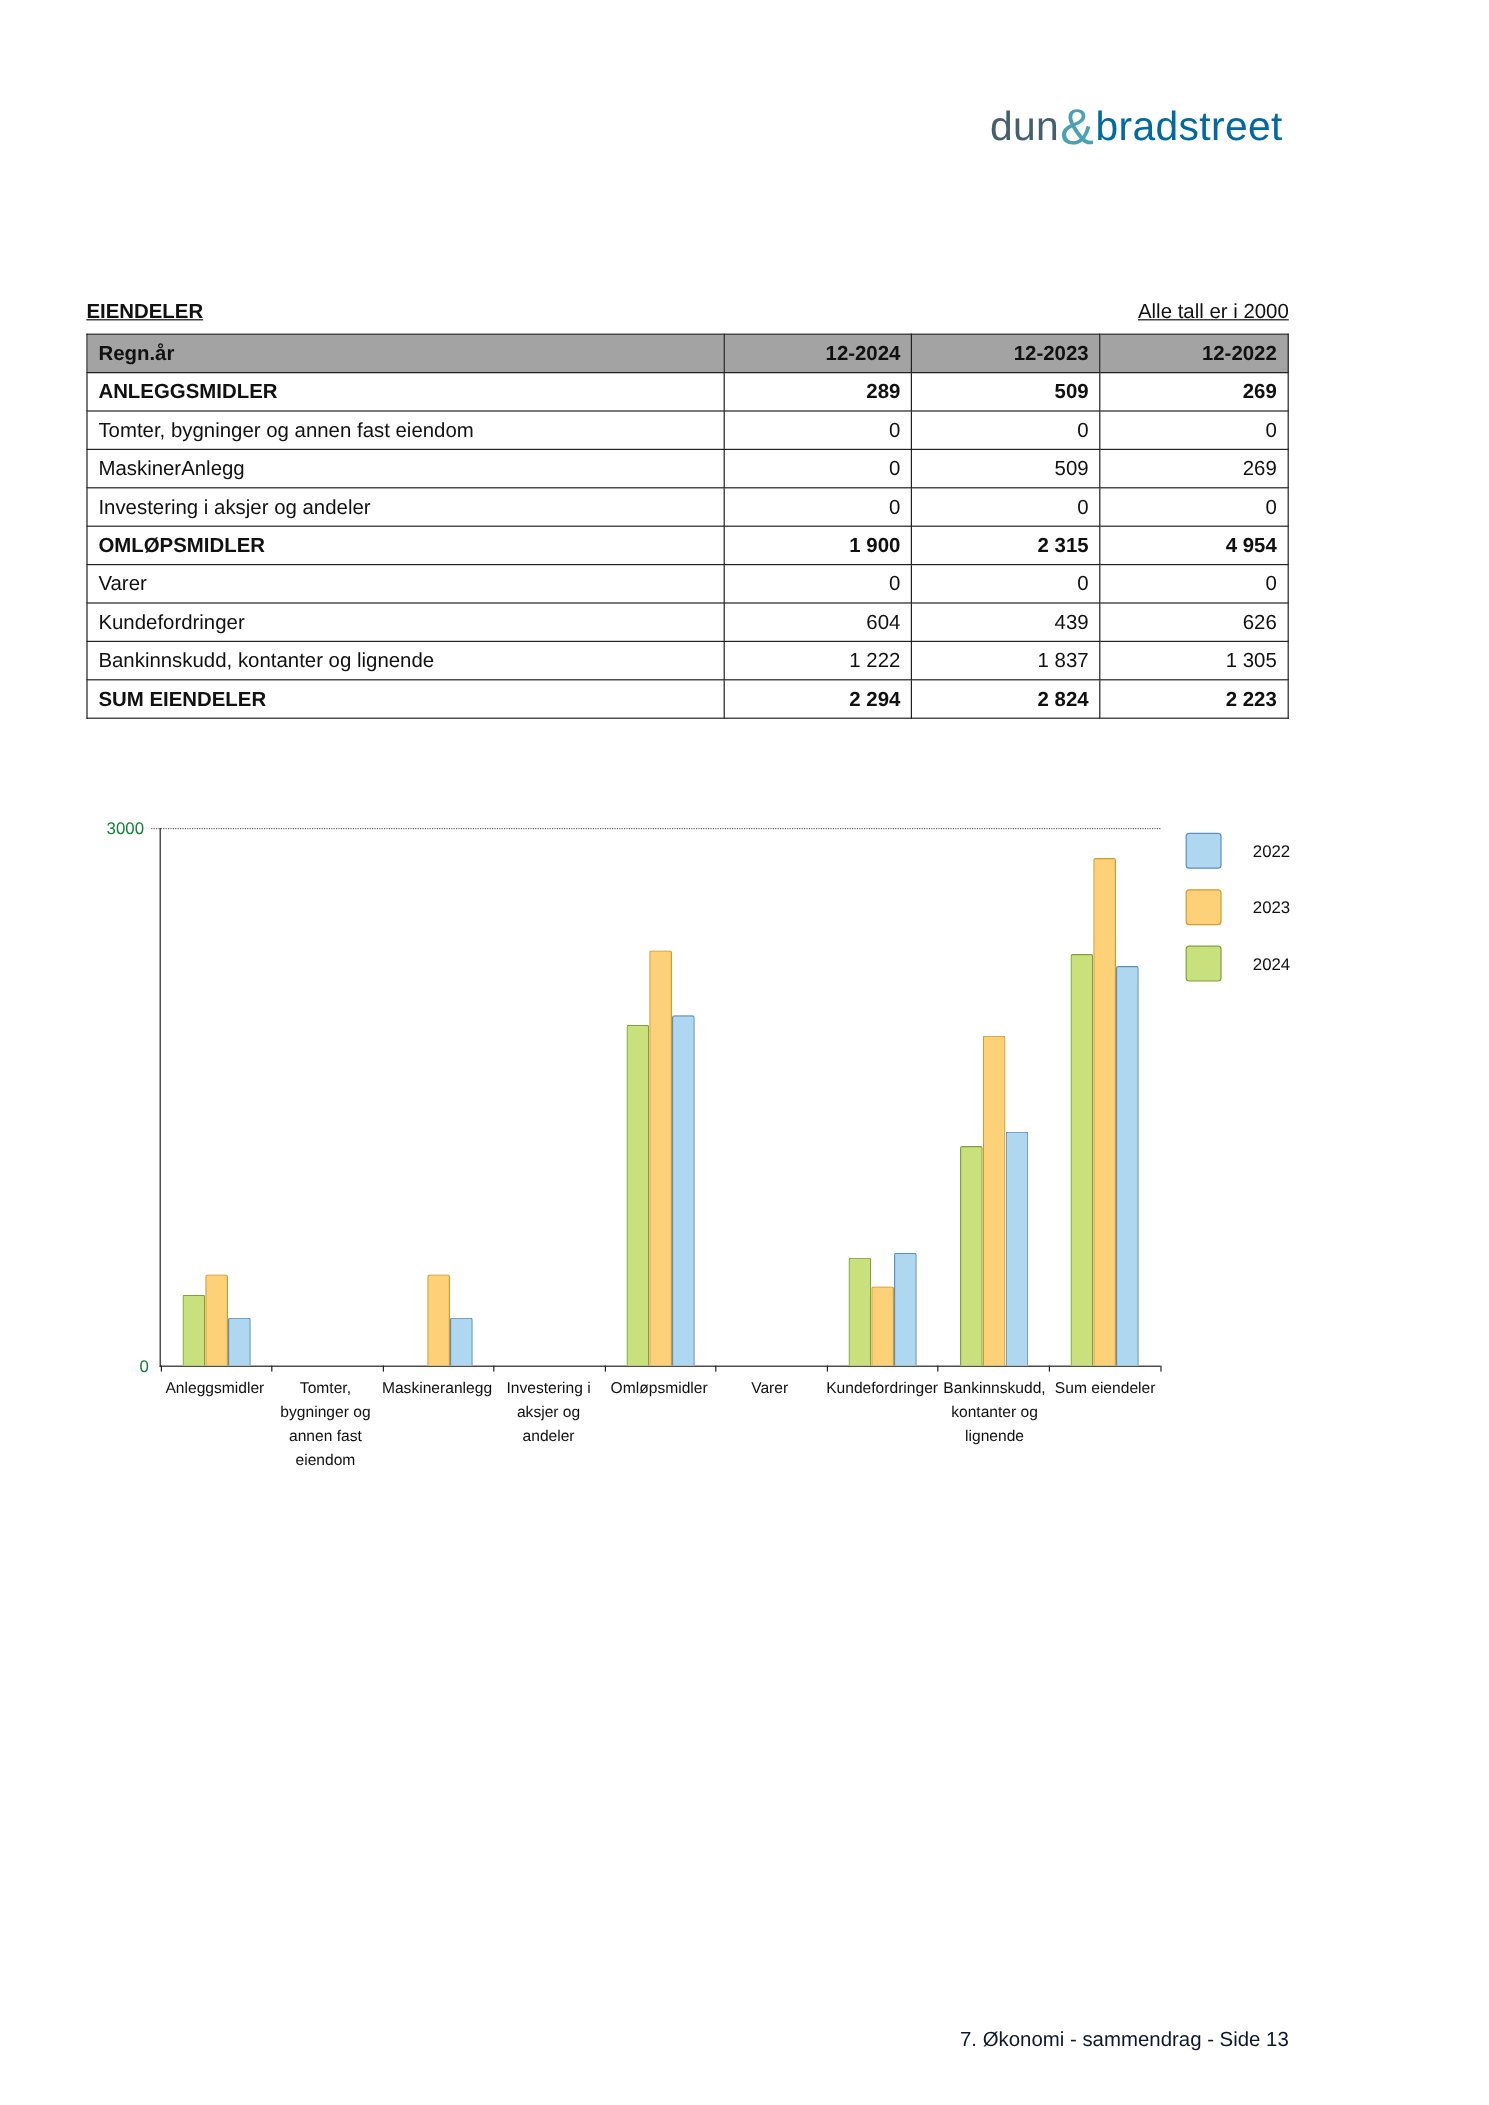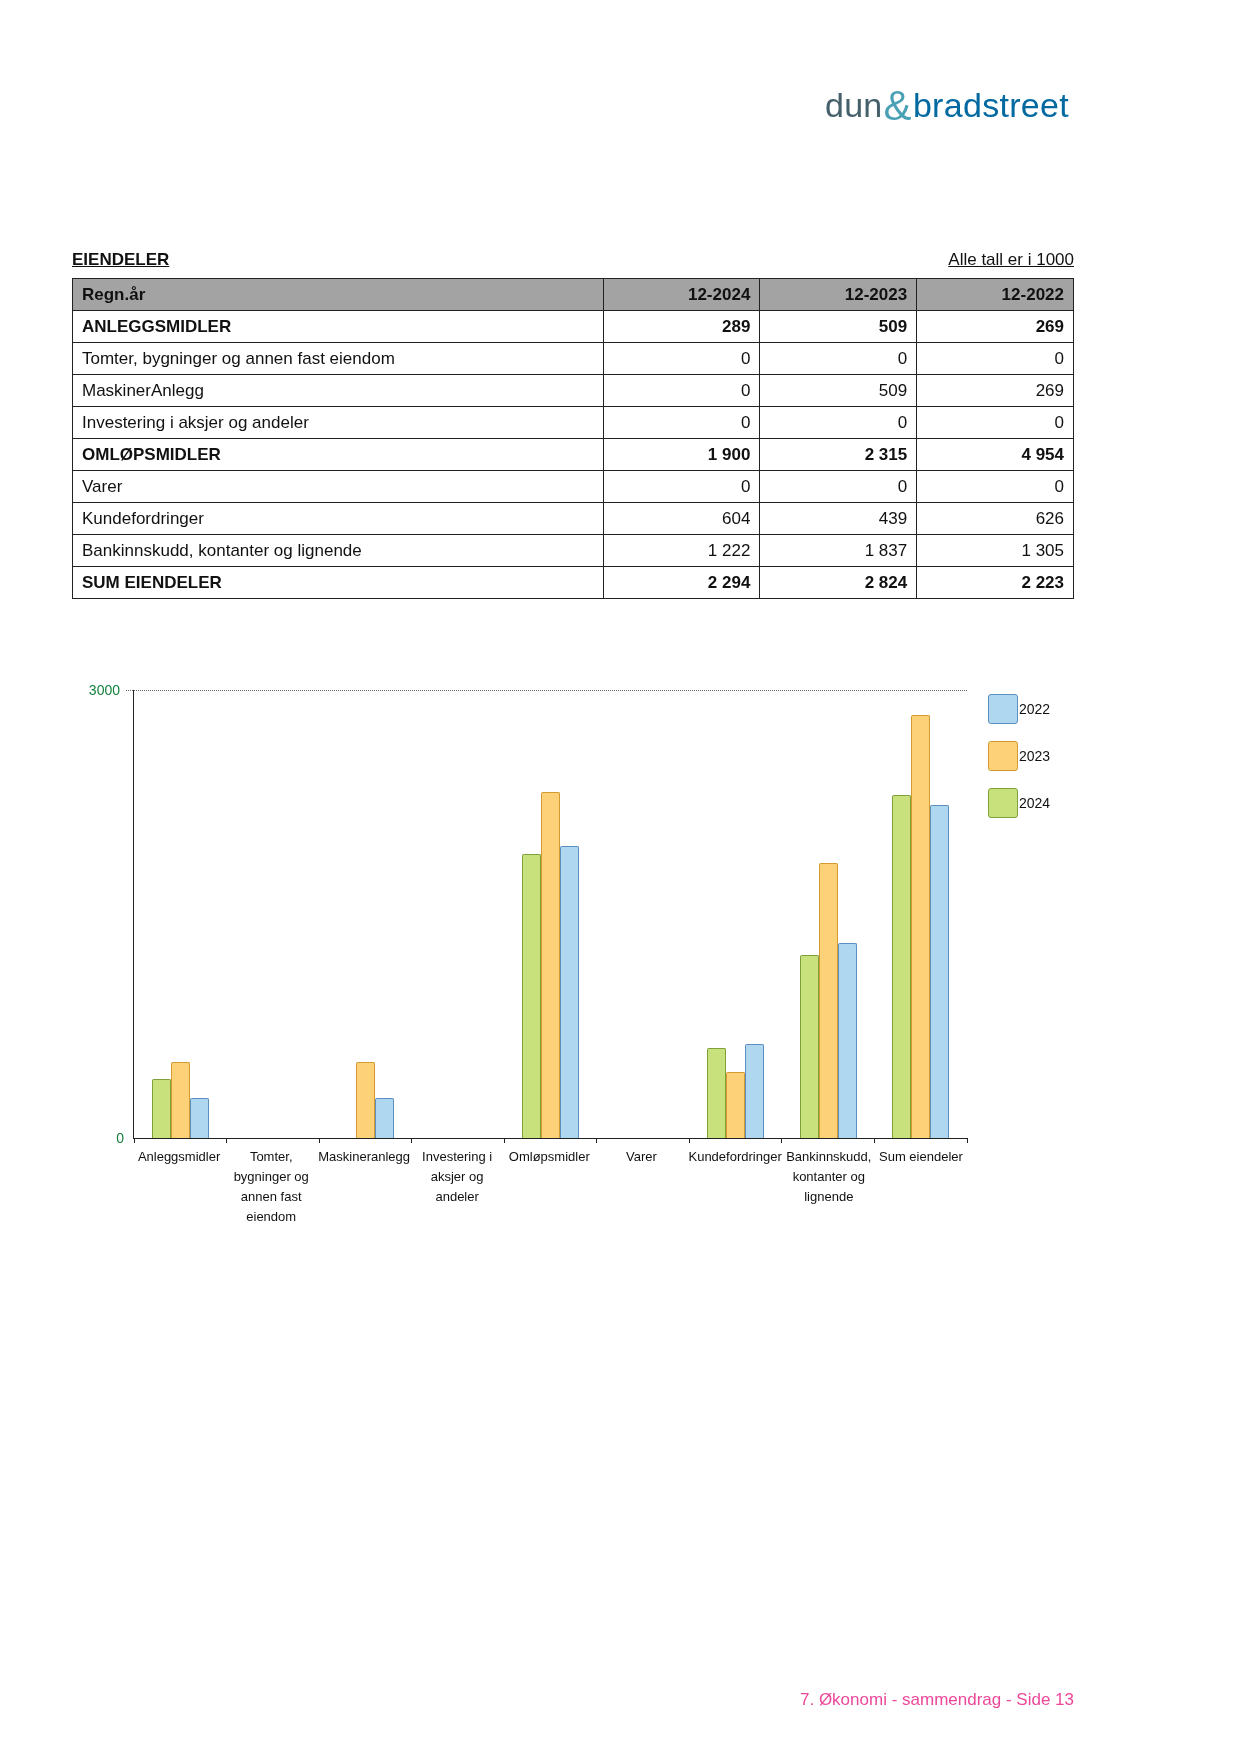--- a/index.html
+++ b/index.html
@@ -40,40 +40,40 @@
     position: absolute; left: 61px; top: 30px; width: 834px; height: 449px;
     border-left: 1px solid #222; border-bottom: 1px solid #222;
     display: flex; align-items: flex-end;
   }
   .group { flex: 1 1 0; height: 100%; display: flex; align-items: flex-end; justify-content: center; }
   .bar { width: 19px; border: 1px solid #555; border-bottom: none; border-radius: 2px 2px 0 0; }
   .xtick { position: absolute; bottom: -5px; width: 1px; height: 5px; background: #222; }
   .xlabels { position: absolute; left: 61px; top: 487px; width: 834px; display: flex; }
   .cat-label { flex: 1 1 0; text-align: center; font-size: 13px; line-height: 1.55; padding: 0 1px; color: #111; }
   .legend { position: absolute; left: 916px; top: 34px; display: flex; flex-direction: column; gap: 17px; }
-  .legend-item { display: flex; align-items: center; gap: 1px; height: 30px; }
+  .legend-item { display: flex; align-items: center; gap: 26px; height: 30px; }
   .swatch { width: 30px; height: 30px; border: 1px solid #555; border-radius: 3px; flex: 0 0 auto; }
   .legend-label { font-size: 14px; }
 
   
-  .footer { position: absolute; top: 1690px; right: 167px; font-size: 17px; color: #ec4899; text-align: center; }
+  .footer { position: absolute; top: 1690px; right: 167px; font-size: 17px; color: #0f172a; text-align: center; }
 </style>
 </head>
 <body>
 
 <div class="page">
 
   <div class="logo">
     <span class="logo-dun" style="color: rgb(69, 96, 107);">dun</span><span class="logo-amp" style="color: rgb(74, 160, 181);">&amp;</span><span class="logo-bradstreet" style="color: #0369a1;">bradstreet</span>
   </div>
 
   <div class="table-section">
     <div class="table-caption">
       <span class="table-title">EIENDELER</span>
-      <span class="table-note">Alle tall er i 1000</span>
+      <span class="table-note">Alle tall er i 2000</span>
     </div>
     <table>
       <colgroup>
         <col class="c-label">
           <col>
           <col>
           <col>
       </colgroup>
       <thead>
         <tr id="table-head">

